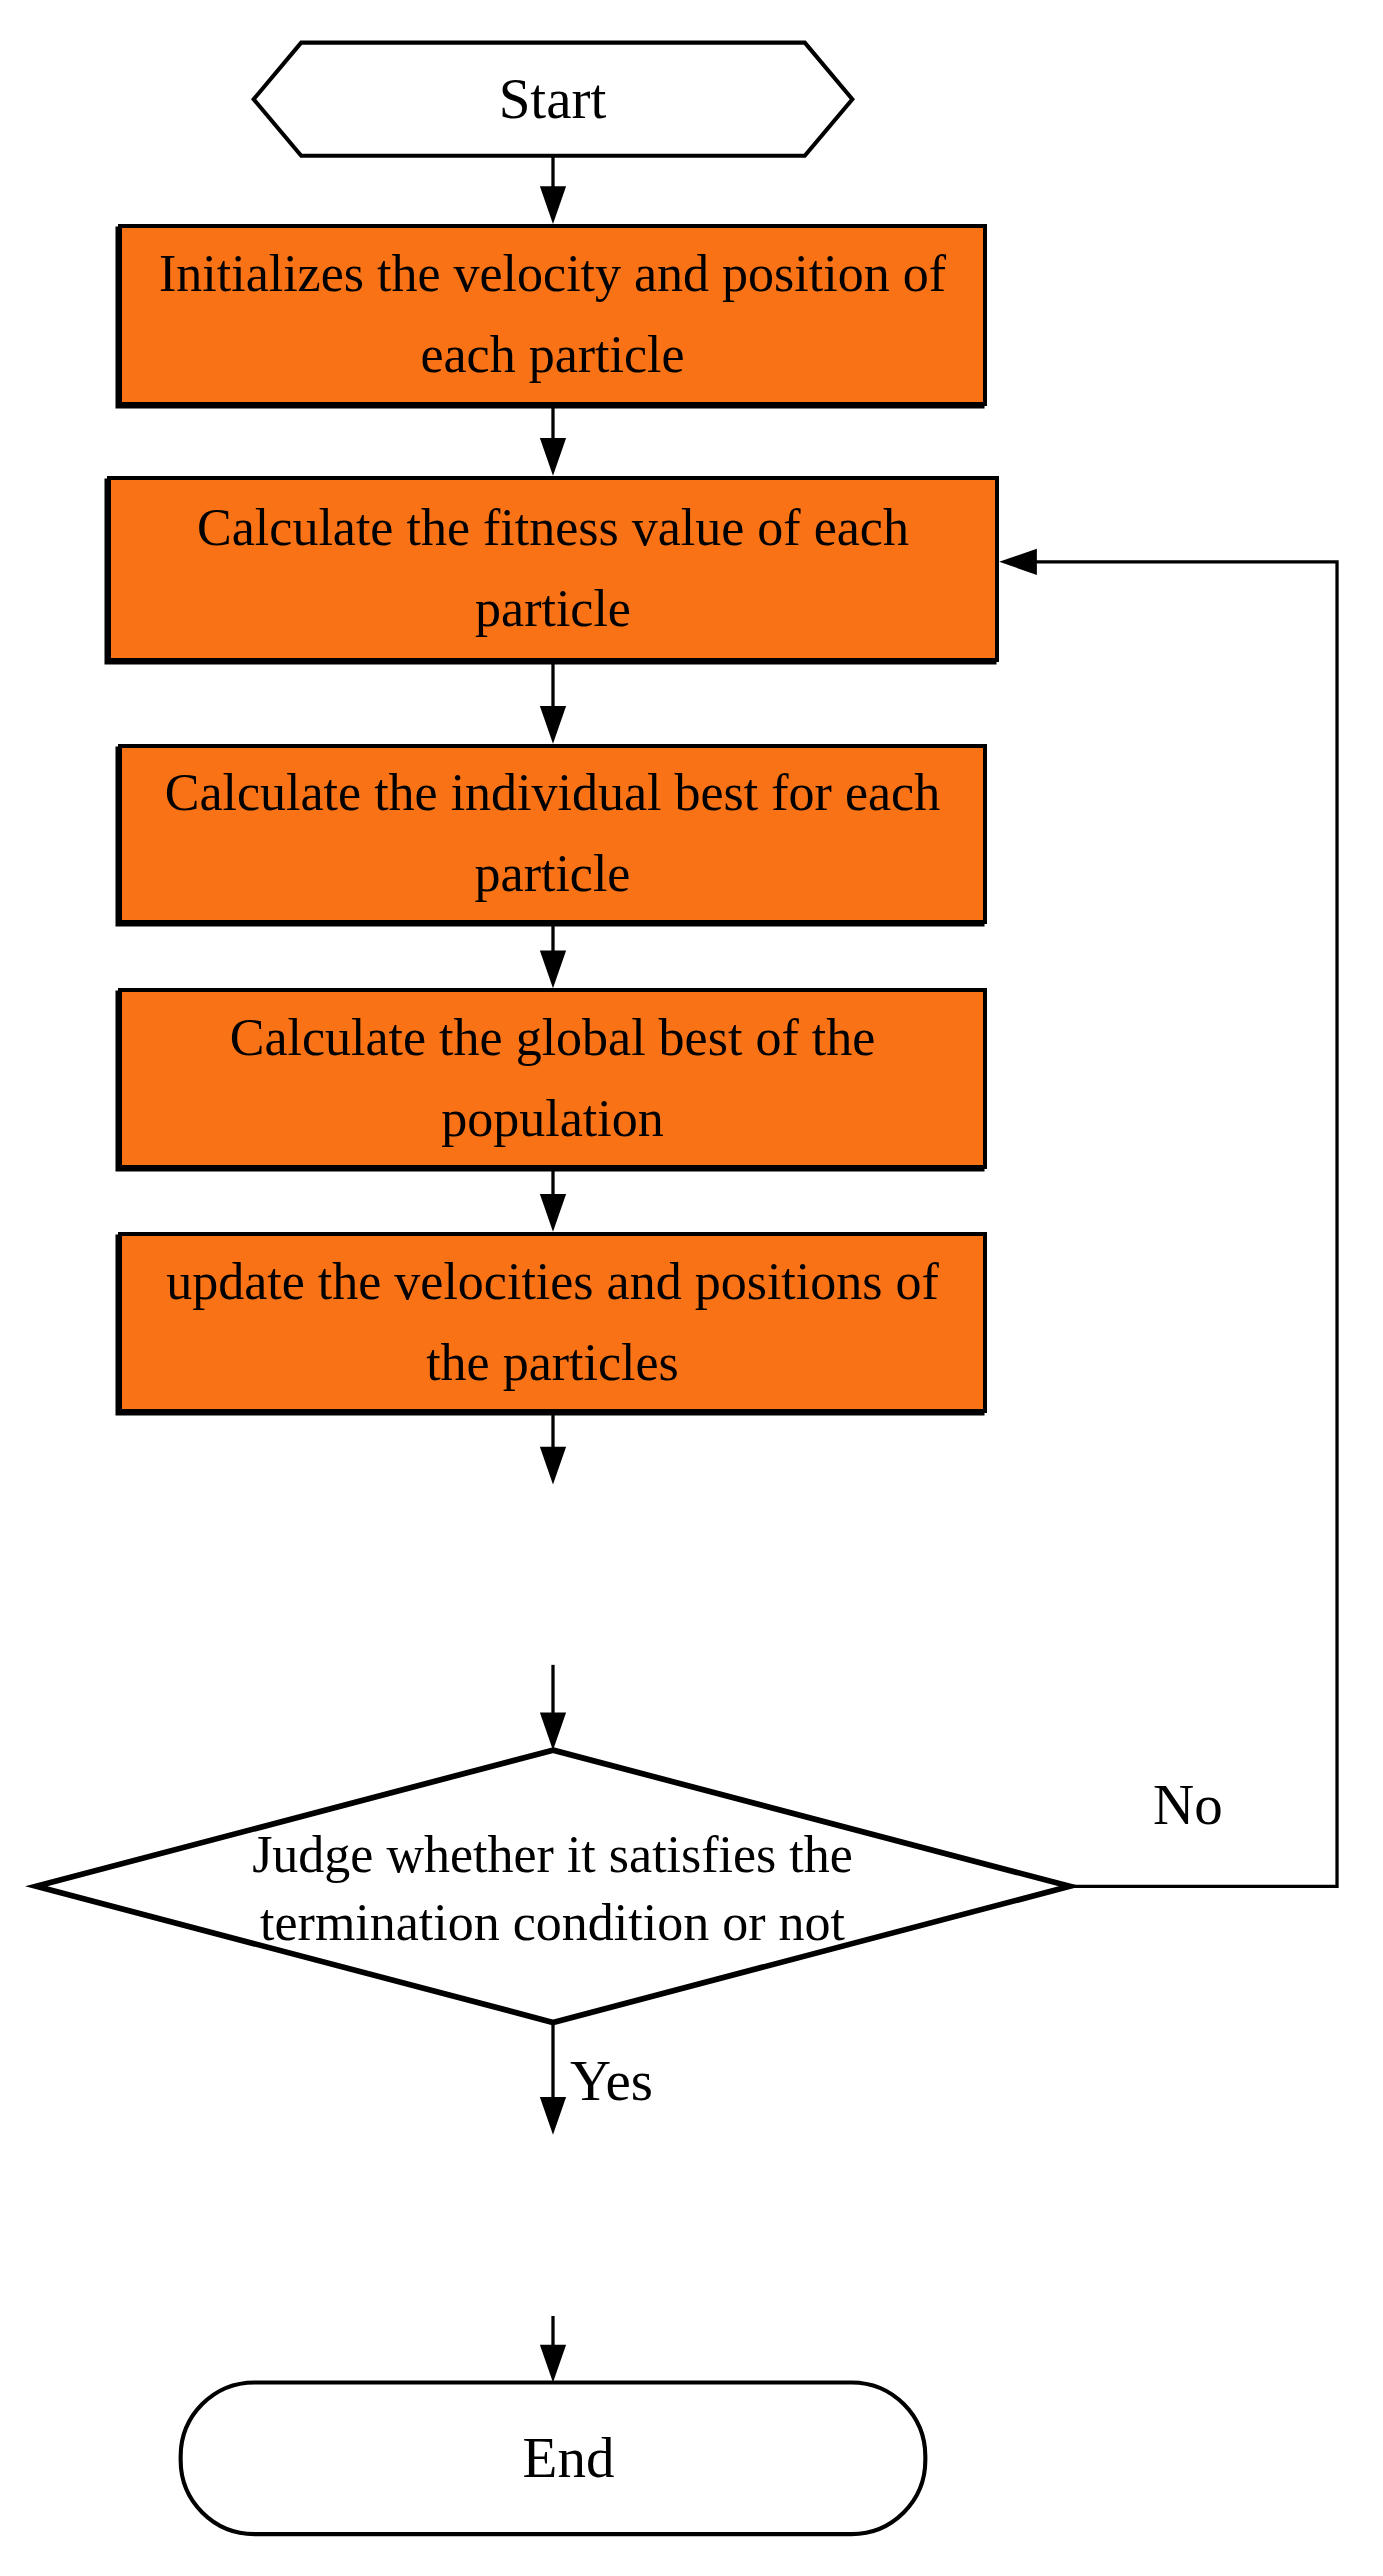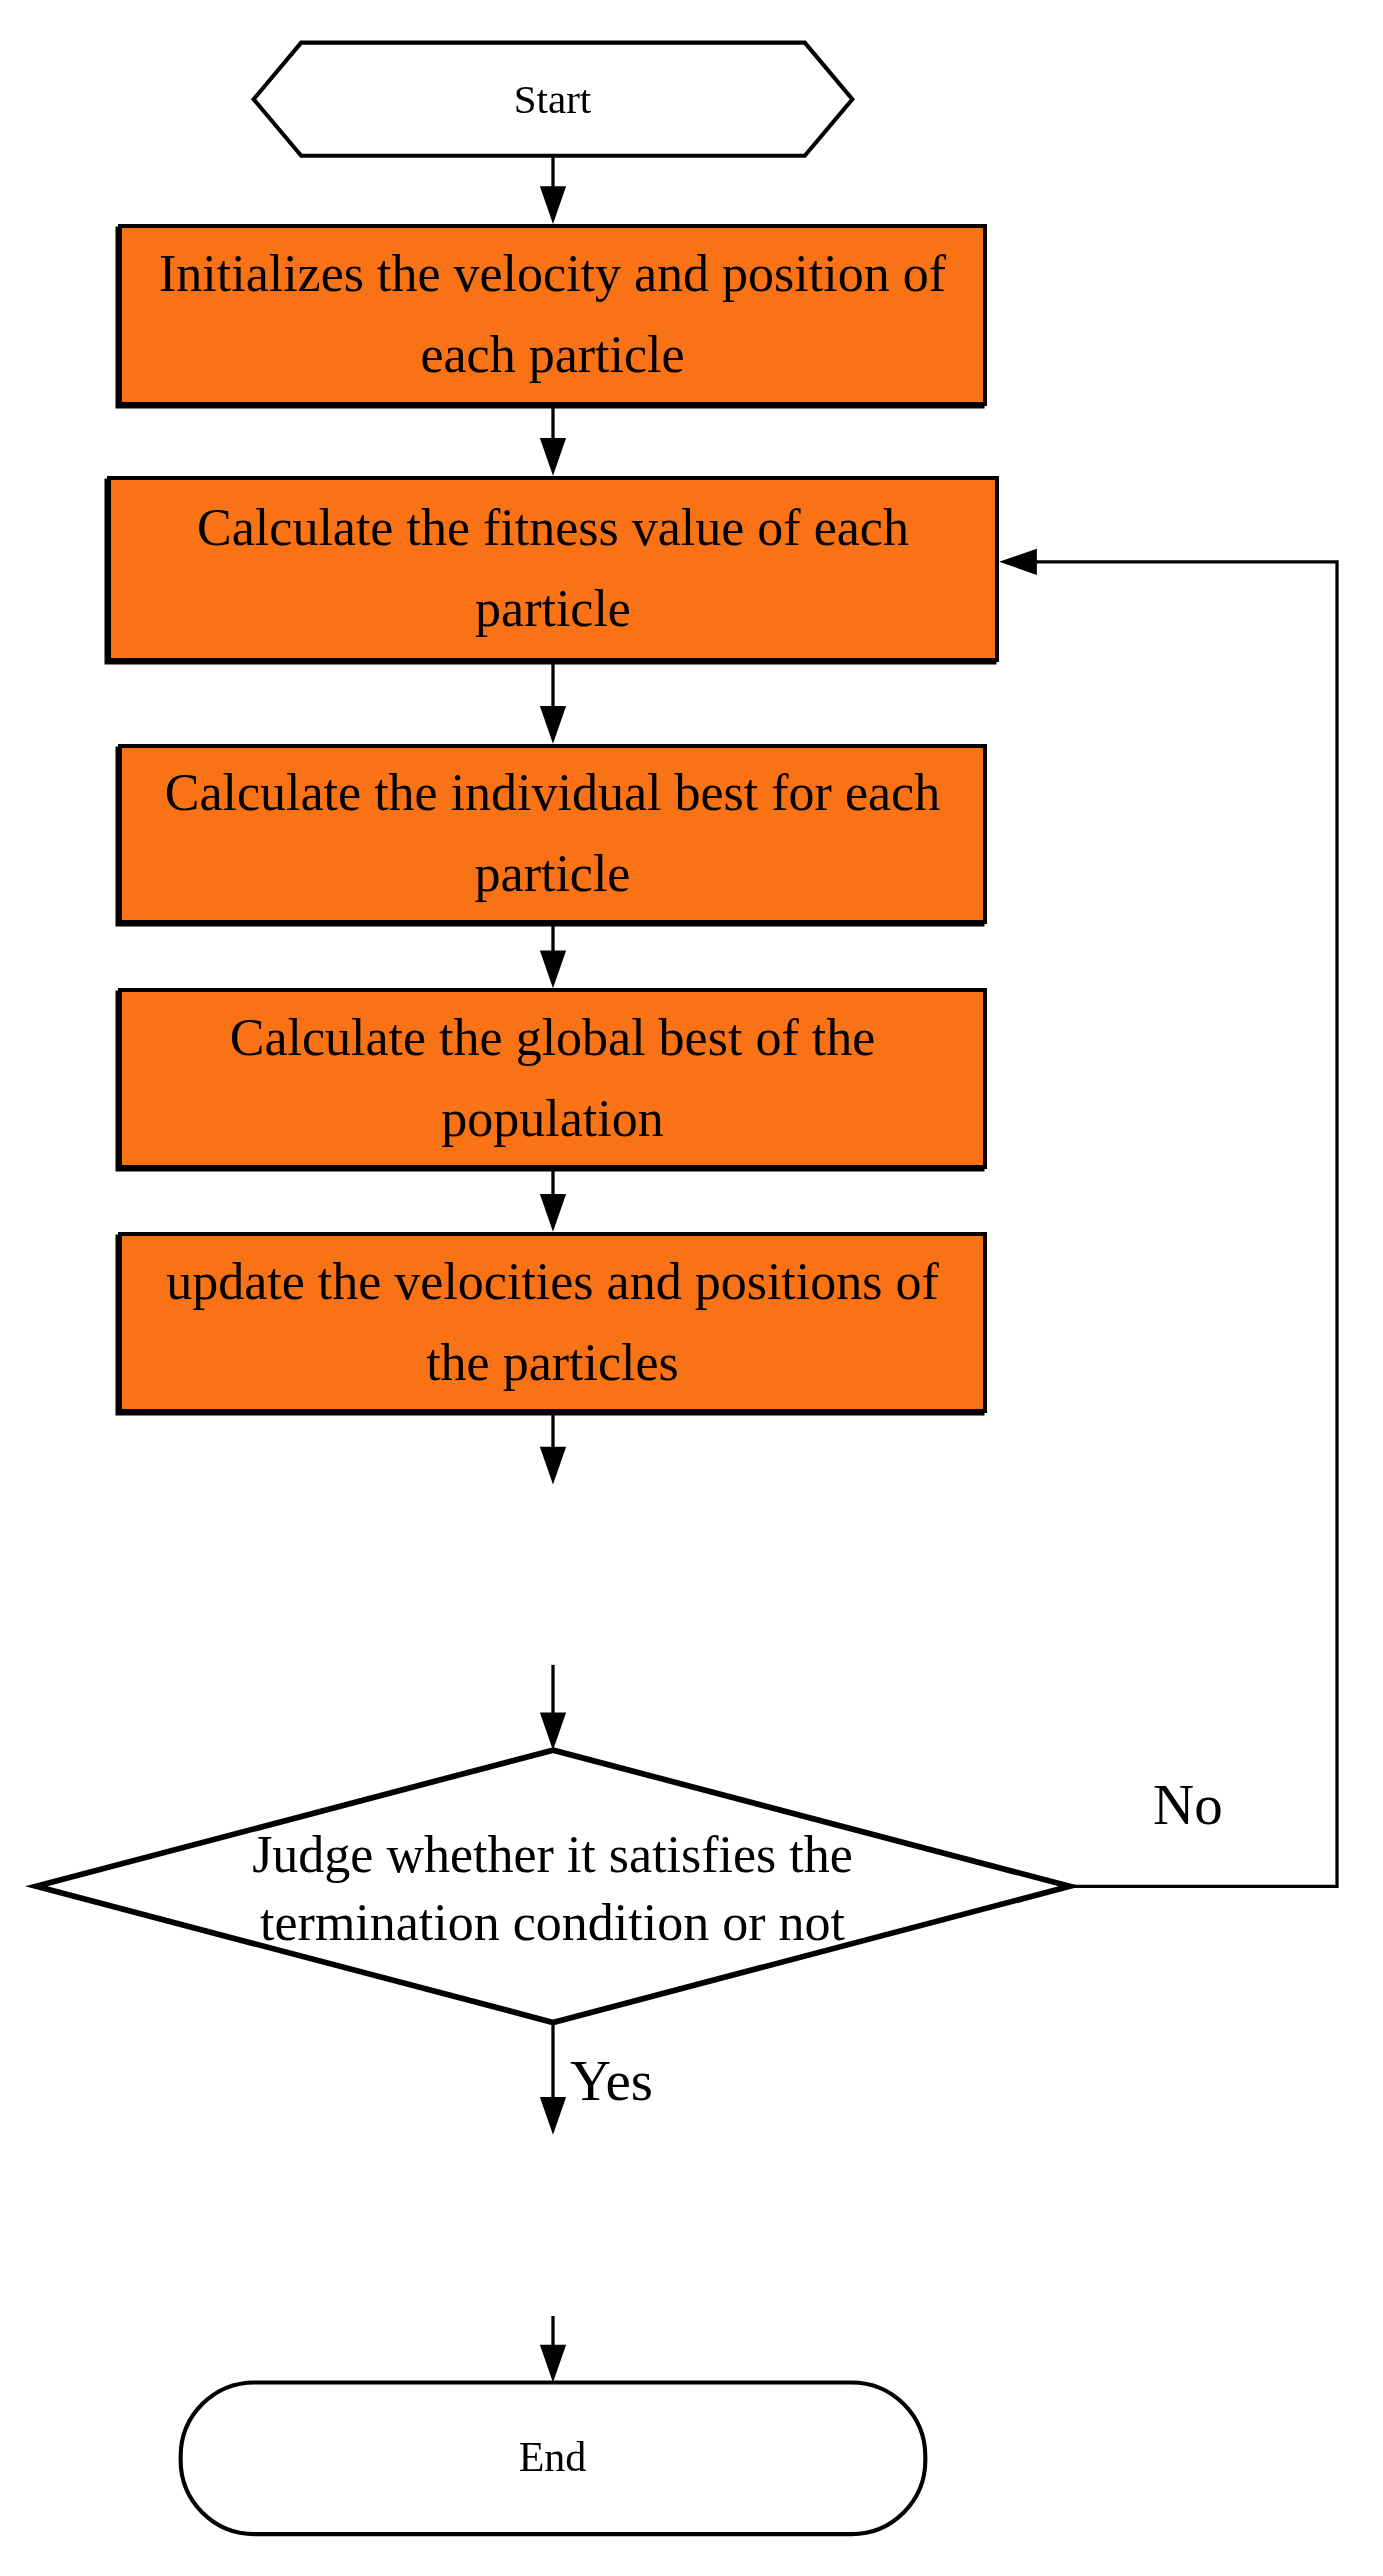--- a/index.html
+++ b/index.html
@@ -49,23 +49,23 @@
   #n-output   { left: 118px; top: 2135px; width: 869px; height: 181px; }
 
   
   #n-init .txt     { width: 845px; }
   #n-fitness .txt  { width: 804px;  }
   #n-ibest .txt    { width: 837px; }
   #n-gbest .txt    { width: 738px;  }
   #n-update .txt   { width: 820px; }
 
   
-  #n-start { left: 253px; top: 43px;   width: 599px; height: 113px; font-size: 41px; }
+  #n-start { left: 253px; top: 43px;   width: 599px; height: 113px; font-size: 57px; }
   #n-judge { left: 163px; top: 1755px; width: 779px; height: 267px; line-height: 1.3; }
-  #n-end   { left: 180px; top: 2382px; width: 745px; height: 152px; font-size: 42px; }
+  #n-end   { left: 196px; top: 2382px; width: 745px; height: 152px; font-size: 57px; }
 
   .edge-label {
     position: absolute;
     font-size: 57px;
     line-height: 1;
     color: #000000;
   }
   #lbl-yes { left: 570px;  top: 2052px; }
   #lbl-no  { left: 1153px; top: 1776px; }
 </style>

